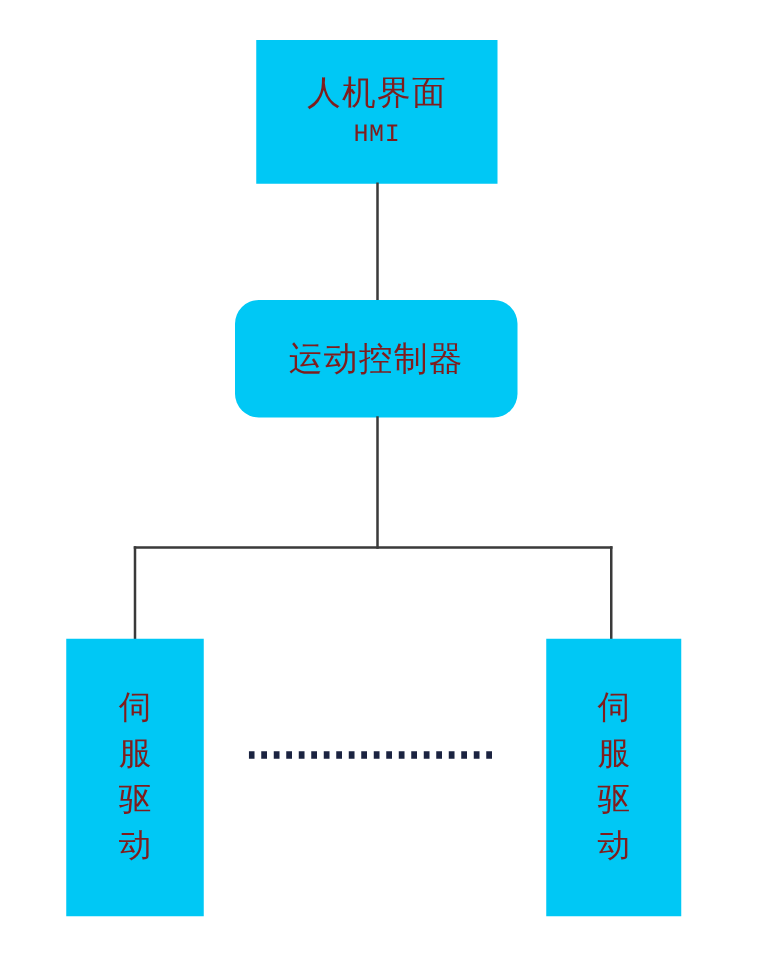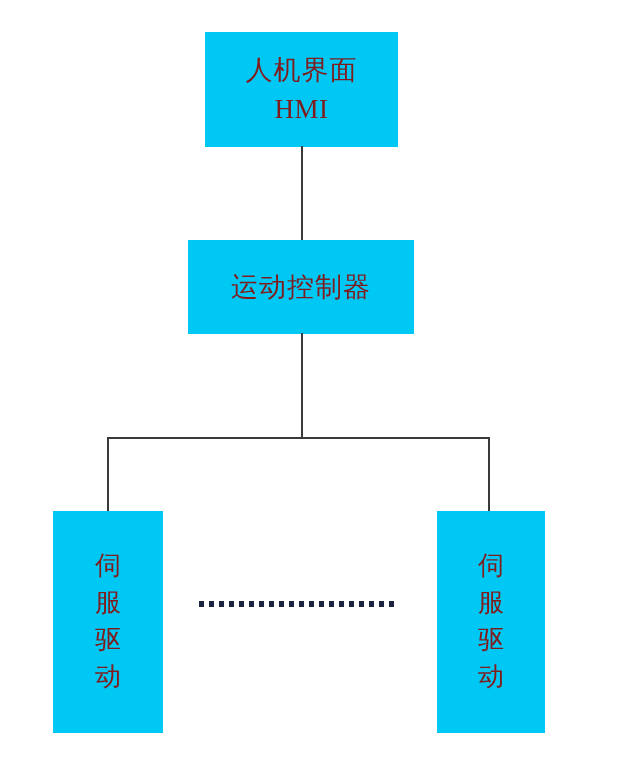--- a/index.html
+++ b/index.html
@@ -36,33 +36,34 @@
 
   #node-hmi {
     left: 205px;
     top: 32px;
     width: 193px;
     height: 115px;
     font-size: 27px;
   }
   #node-hmi .line-cn { letter-spacing: 1px; }
   #node-hmi .line-en {
-    font-family: Liberation Serif, serif;
-    font-size: 27px;
+    font-family: Liberation Mono, monospace;
+    font-size: 20px;
     letter-spacing: 0.5px;
     margin-top: 4px;
   }
 
   #node-controller {
     left: 188px;
     top: 240px;
     width: 226px;
     height: 94px;
     font-size: 27px;
     letter-spacing: 1px;
+    border-radius: 19px;
   }
 
   .node-servo {
     top: 511px;
     height: 222px;
     font-size: 26px;
   }
   #node-servo-left  { left: 53px;  width: 110px; }
   #node-servo-right { left: 437px; width: 108px; }
   .node-servo .vchar {

